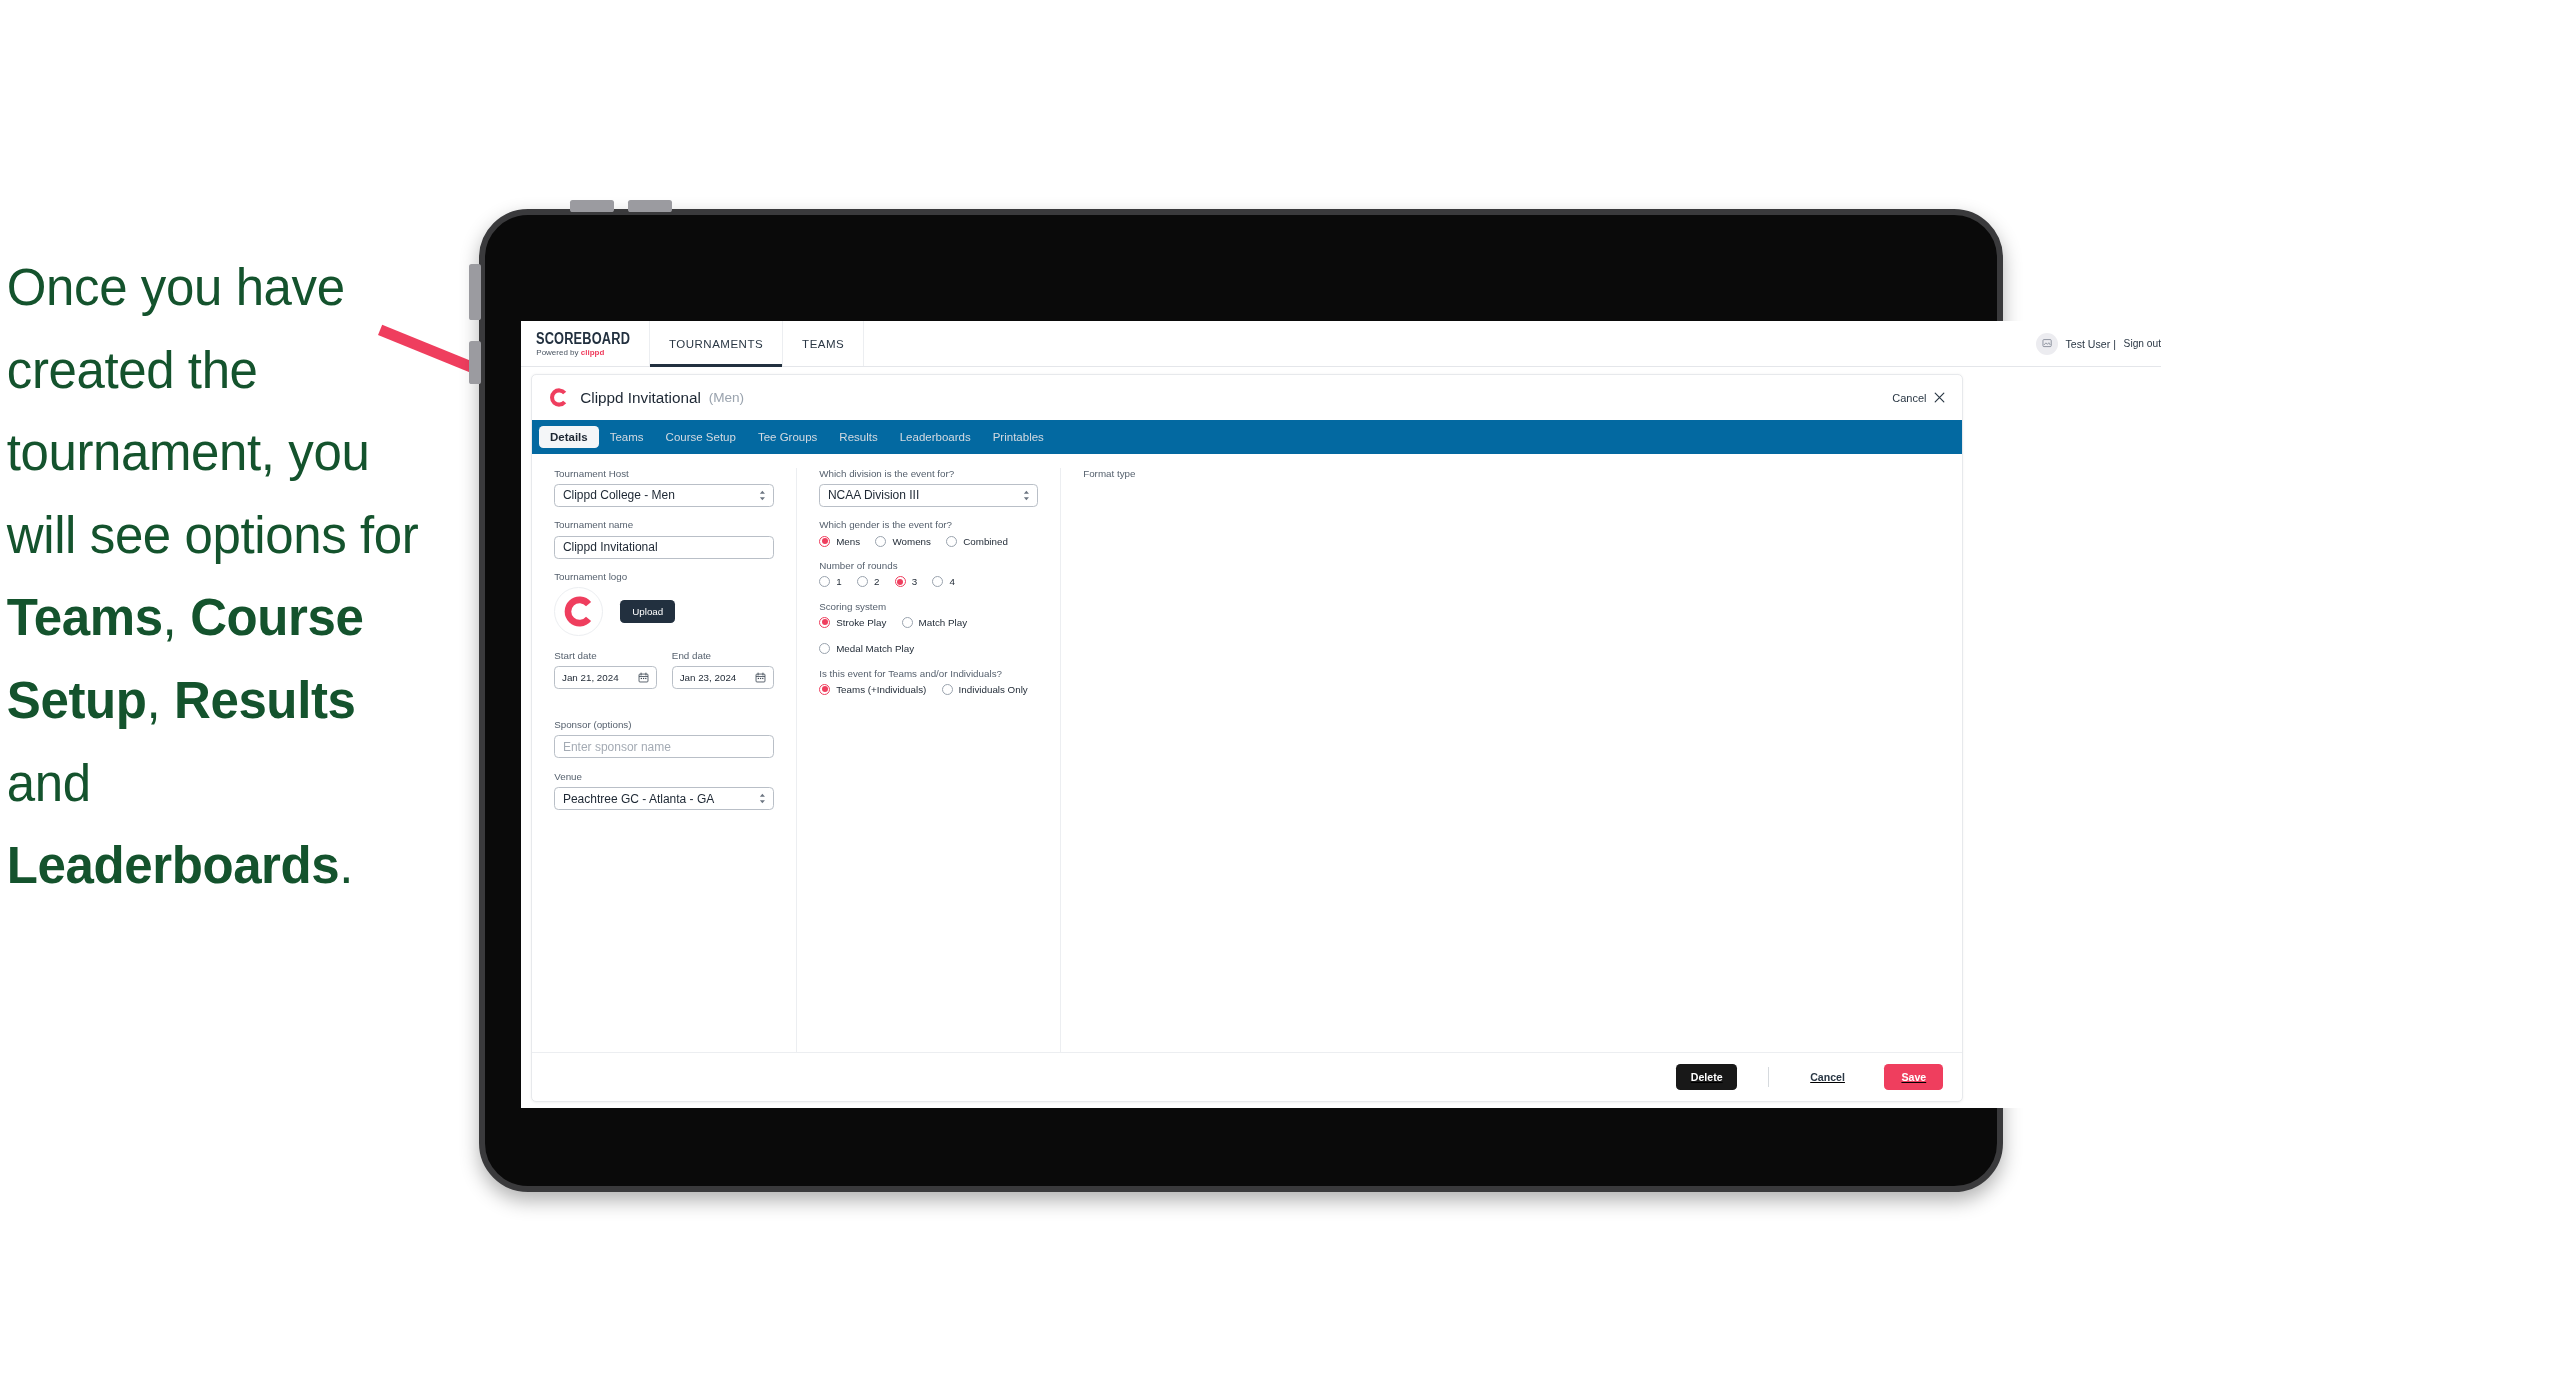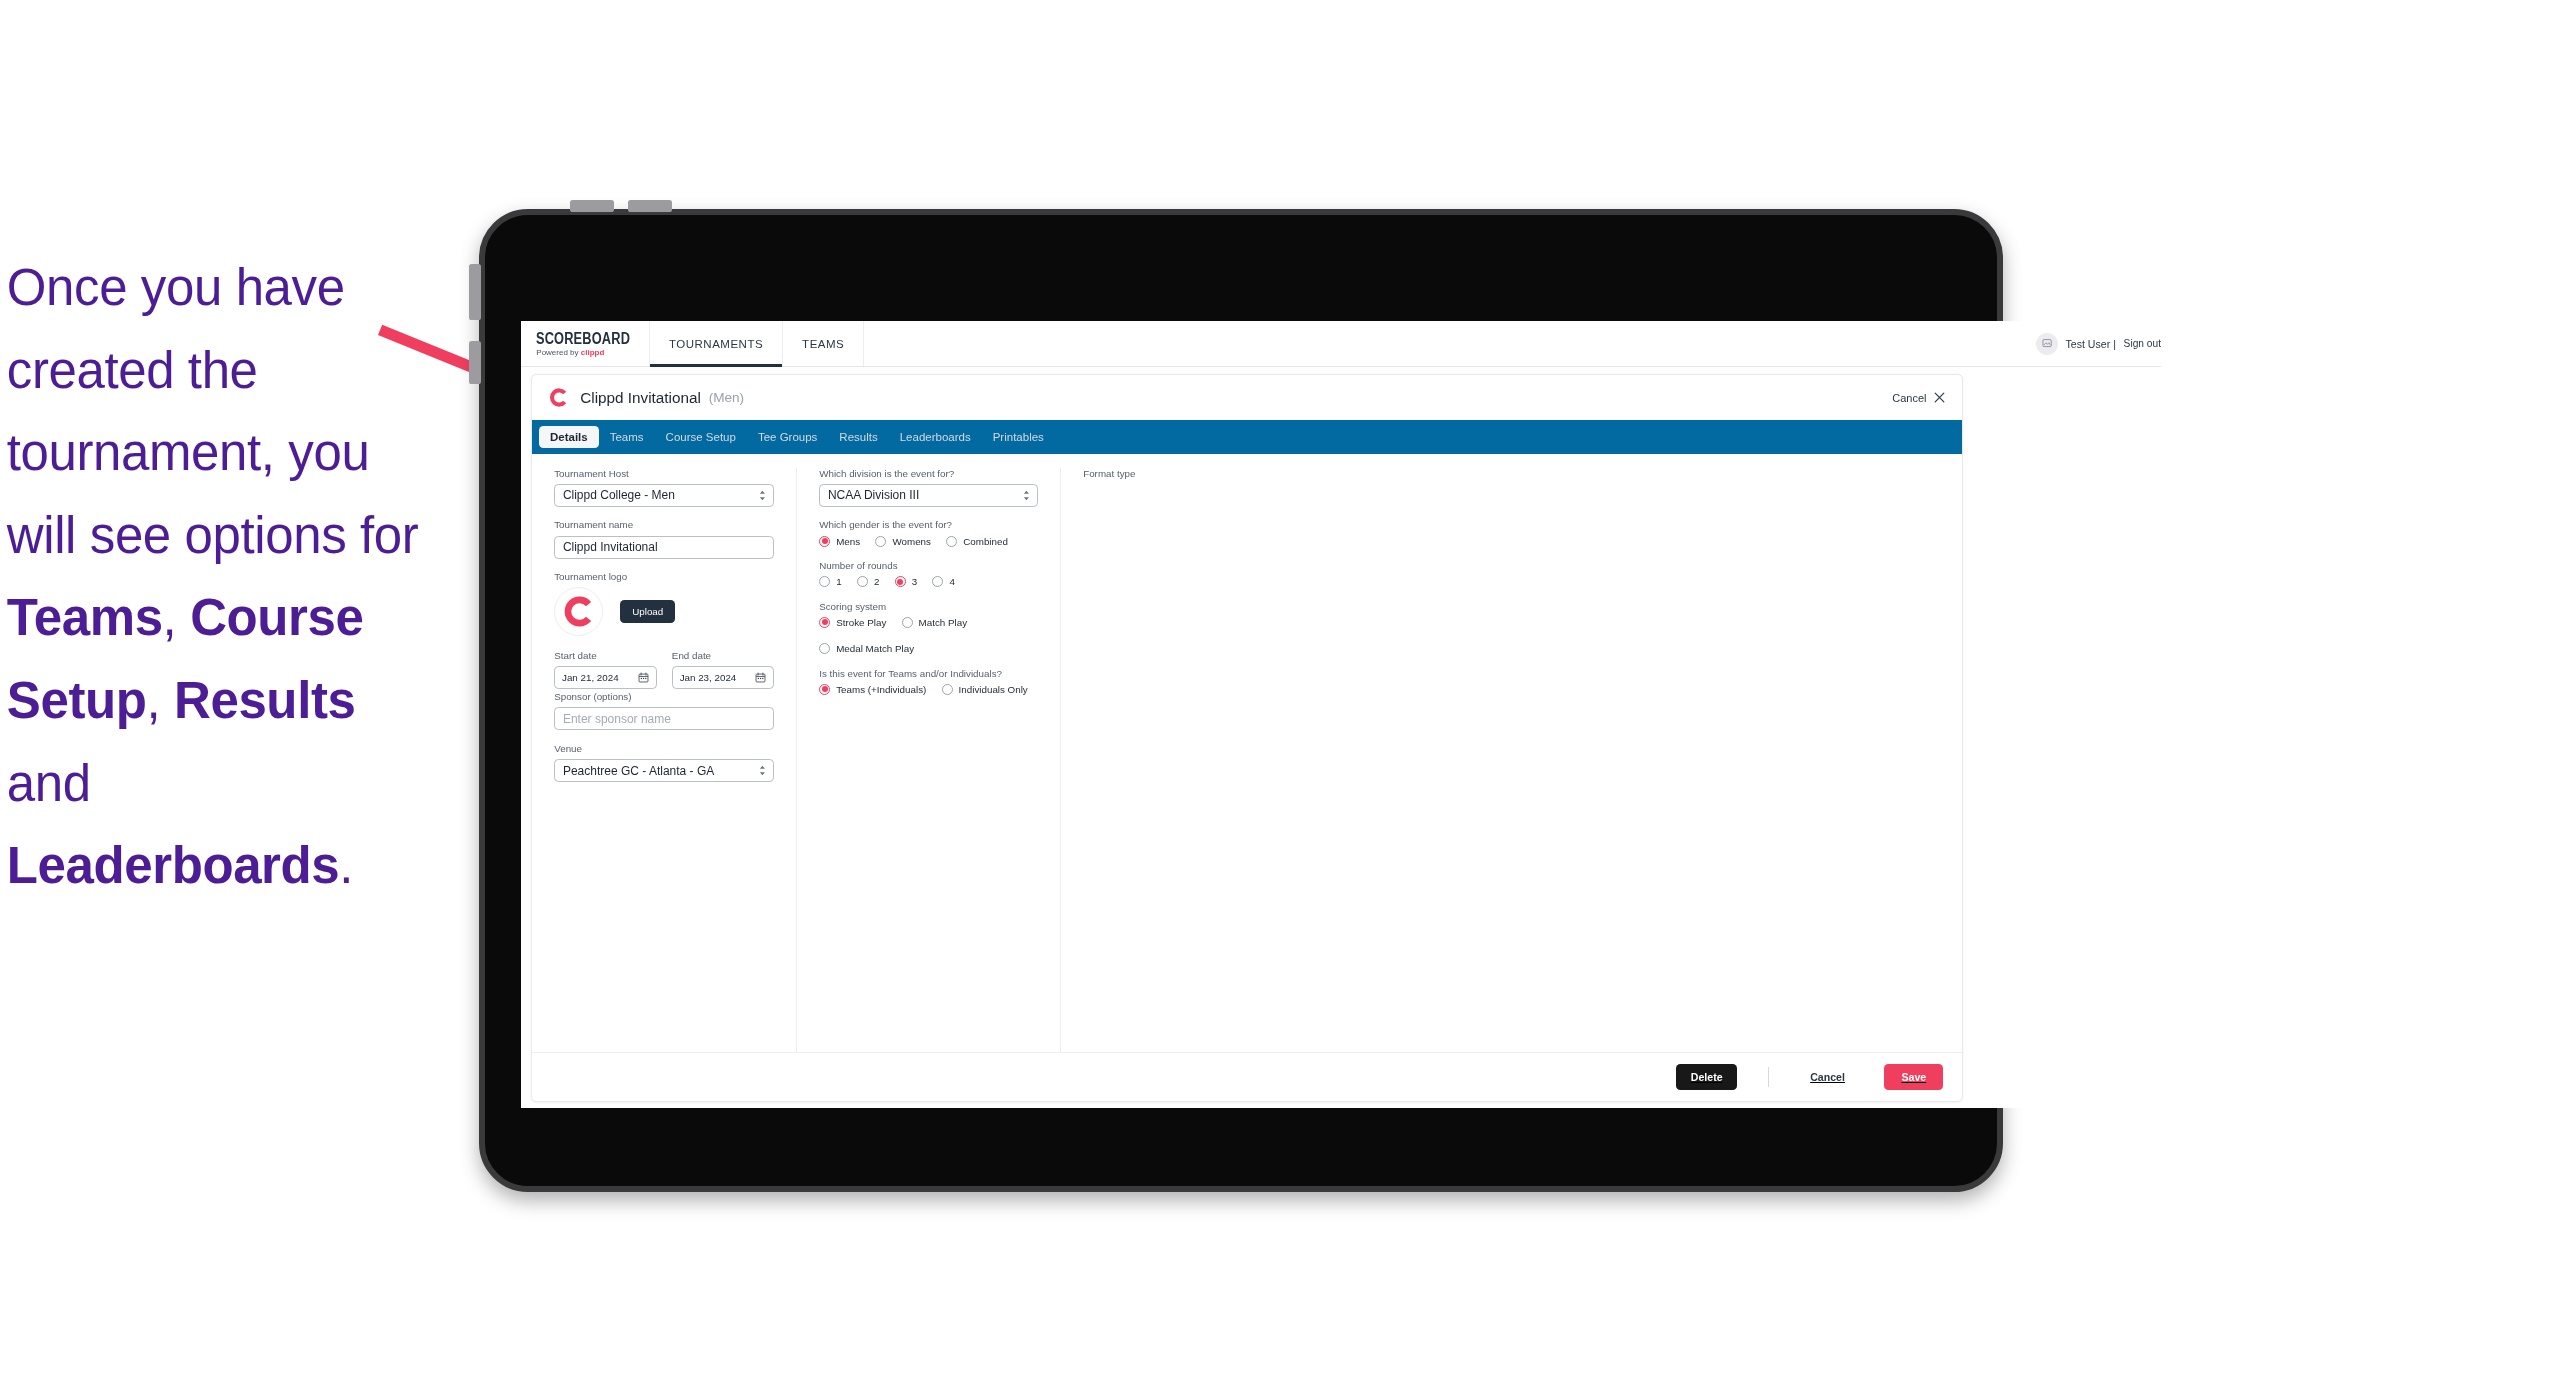--- a/index.html
+++ b/index.html
@@ -10,21 +10,21 @@
     overflow: hidden;
   }
 
   
   #annotation {
     position: absolute;
     left: 6.8px; top: 247px;
     width: 426px;
     font-size: 51px;
     line-height: 1.62;
-    color: #4c1d95;
+    color: #14532d;
     letter-spacing: -0.4px;
   }
   #annotation b { font-weight: 700; }
 
   #arrow-svg {
     position: absolute;
     left: 375px; top: 323px;
     width: 323px; height: 153px;
     pointer-events: none;
   }
@@ -211,21 +211,21 @@
   #upload-btn {
     background: #22303f;
     color: #ffffff;
     font-size: 9.8px;
     padding: 6px 12px;
     border-radius: 4.3px;
     cursor: pointer;
   }
 
   
-  #date-row { display: flex; gap: 15.3px; margin-bottom: 2px; }
+  #date-row { display: flex; gap: 15.3px; margin-bottom: 30px; }
   .date-col { flex: 1; }
   .date-box {
     height: 23px;
     border: 0.9px solid #b9bfc7;
     border-radius: 4.3px;
     display: flex; align-items: center; justify-content: space-between;
     padding: 0 6.8px;
     font-size: 9.8px; color: #1d2733;
     cursor: pointer;
   }

